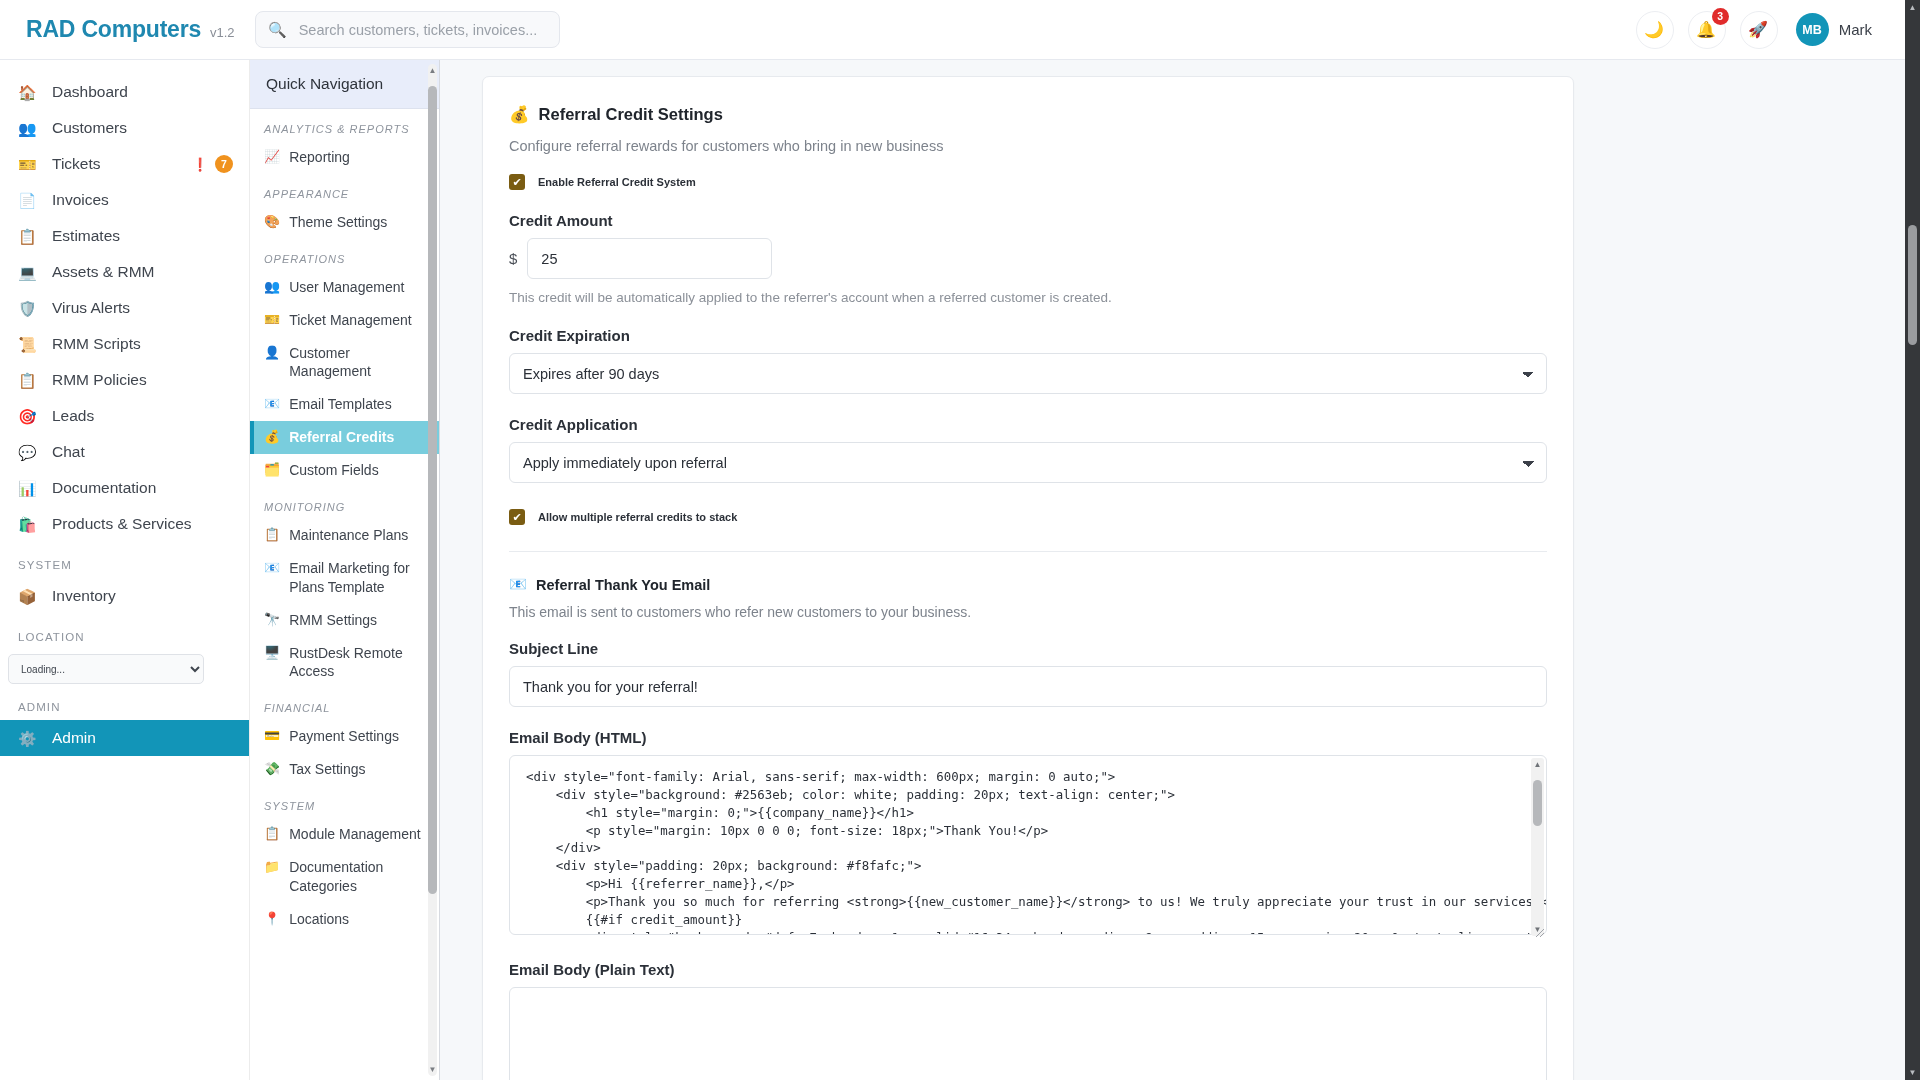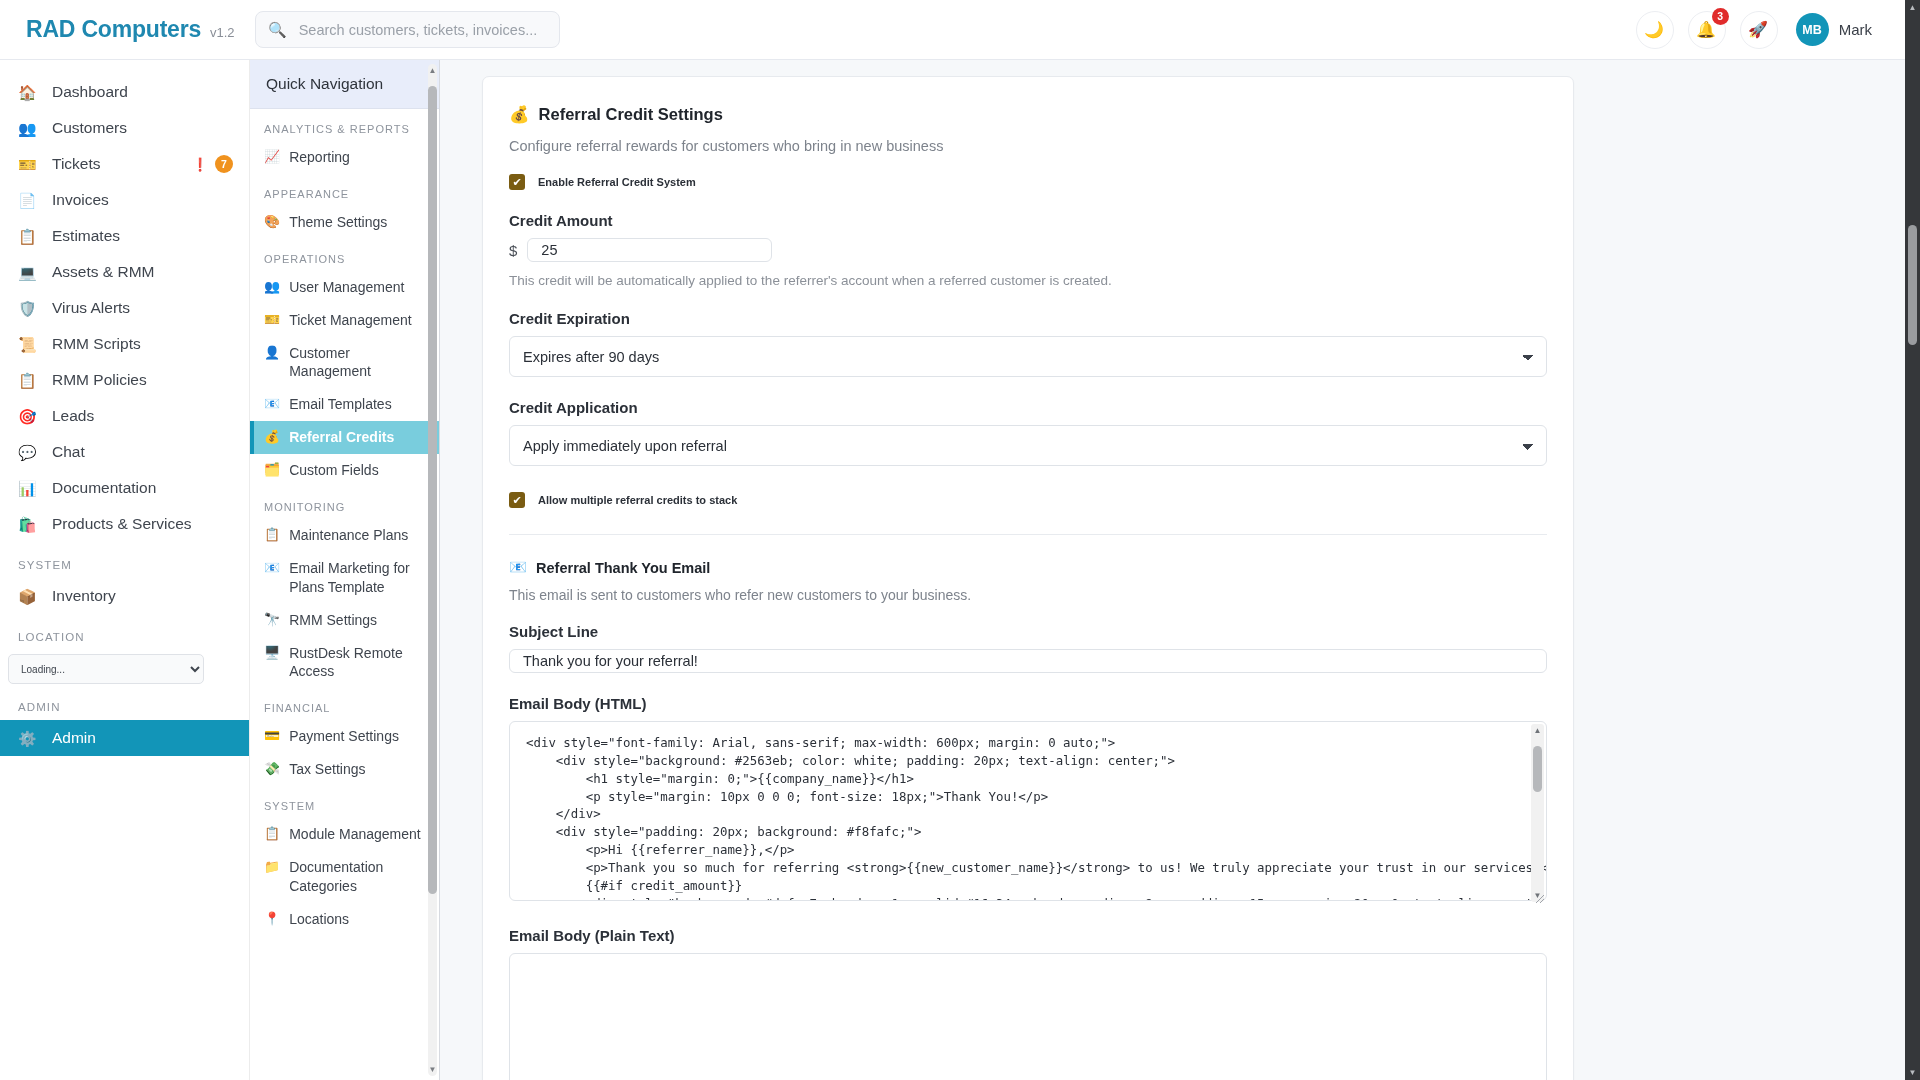--- a/index.html
+++ b/index.html
@@ -96,20 +96,21 @@
     border-right: 1px solid #d7dae0; position: relative; overflow: hidden;
     box-shadow: 1px 0 2px rgba(0,0,0,.05);
   }
   .qn-header {
     background: #e8edfa; padding: 15px 16px; font-size: 15.5px;
     color: #2e333b; border-bottom: 1px solid #dde2ee;
   }
   .qn-section {
     font-size: 11px; letter-spacing: 1px; color: #8e949d;
     padding: 14px 14px 6px 14px;
+    font-style: italic;
   }
   .qn-item {
     display: flex; align-items: flex-start; gap: 9px;
     padding: 7px 14px 7px 14px; font-size: 14px; color: #3f454e;
     cursor: pointer; line-height: 1.35;
   }
   .qn-item .ic { font-size: 13px; line-height: 1.35; }
   .qn-item.active { background: #79cddd; color: #ffffff; border-left: 4px solid #1295b8; padding-left: 10px; font-weight: bold;}
   
   .qn-scroll {
@@ -140,21 +141,21 @@
     width: 16px; height: 16px; border-radius: 3px; background: #7a5c12;
     display: flex; align-items: center; justify-content: center;
     color: #fff; font-size: 11px; line-height: 1; flex: 0 0 auto;
   }
   .chk-label { font-size: 11px; color: #2b3038; font-weight: bold; }
 
   .fld-label { font-size: 15px; color: #2b3038; font-weight: bold; margin: 12px 0 9px 0; }
   .amount-row { display: flex; align-items: center; gap: 10px; }
   .dollar { font-size: 15px; color: #4a4f57; }
   .txt-input {
-    height: 24px; border: 1px solid #dfe3e8; border-radius: 6px;
+    height: 41px; border: 1px solid #dfe3e8; border-radius: 6px;
     background: #fff; font-size: 14.5px; color: #2b3038;
     padding: 0 13px; outline: none; font-family: "Liberation Sans", sans-serif;
   }
   .amount-input { width: 245px; }
   .hint { font-size: 13.5px; color: #8b9098; margin: 11px 0 0 0; }
 
   .sel {
     width: 100%; height: 41px; border: 1px solid #dfe3e8; border-radius: 6px;
     background: #fff; font-size: 14.5px; color: #2b3038; padding: 0 13px;
     font-family: "Liberation Sans", sans-serif; appearance: none; outline: none;

